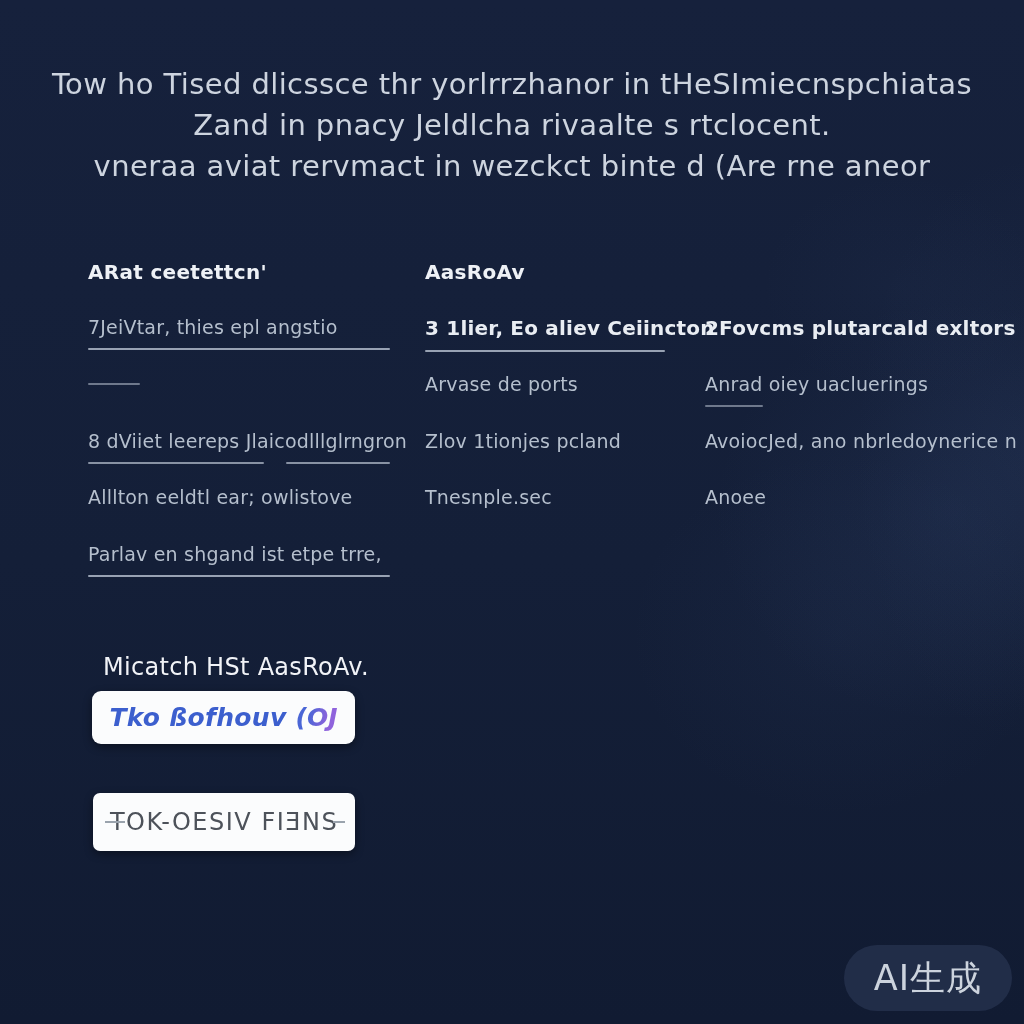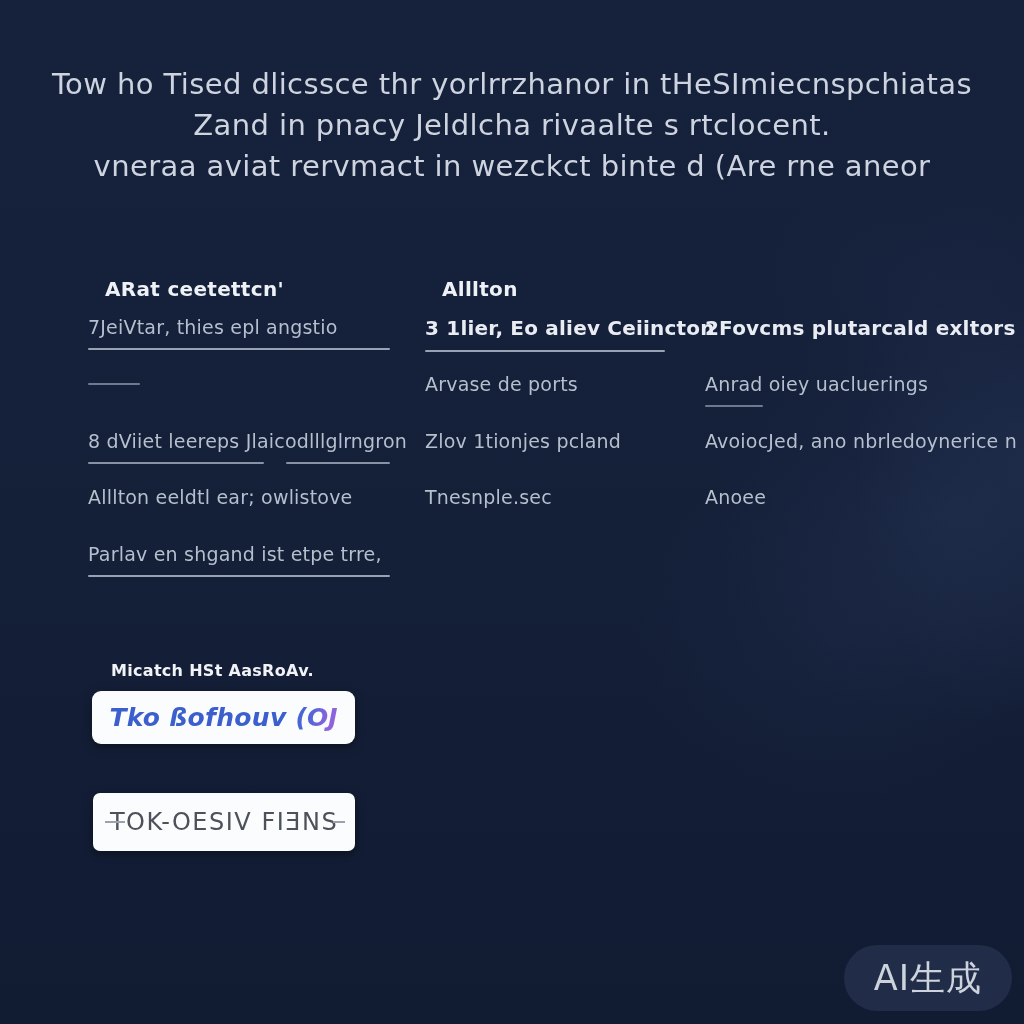--- a/index.html
+++ b/index.html
@@ -15,37 +15,37 @@
   }
   
   .hero { position:absolute; top:64px; left:0; right:0; text-align:center;
           color:#cdd4df; font-size:29px; line-height:41px; letter-spacing:0.4px; }
   .hero-line { white-space:nowrap; }
   
   .col { position:absolute; top:256px; height:340px; }
   .col-1 { left:88px;  width:302px; }
   .col-2 { left:425px; width:240px; }
   .col-3 { left:705px; width:312px; }
-  .col-title { position:absolute; top:4px; left:0; margin:17px; font-size:20px;
+  .col-title { position:absolute; top:4px; left:0; margin:0; font-size:20px;
                font-weight:bold; color:#eef1f6; letter-spacing:0.3px; white-space:nowrap; }
   .item { position:absolute; left:0; width:100%; font-size:19px; color:#b5bfcd;
           letter-spacing:0.2px; white-space:nowrap; }
   .r1{top:60px} .r2{top:117px} .r3{top:174px} .r4{top:230px} .r5{top:287px}
   .item.strong { font-weight:bold; color:#e9edf3; font-size:20px; }
   .uline { display:block; height:2px; background:#b9c3d2; opacity:0.8;
            margin-top:10px; border-radius:1px; }
   .uline.full  { width:100%; }
   .uline.short { width:52px; opacity:0.55; }
   .col-3 .uline.short { width:58px; }
   .uline-row { display:flex; gap:22px; margin-top:10px; }
   .uline-row .seg { height:2px; background:#b9c3d2; opacity:0.7; border-radius:1px; }
   .seg.a { width:176px; } .seg.b { width:104px; }
   
-  .section-title { position:absolute; left:95px; top:645px; margin:16px;
-                   font-size:16px; font-weight:bold; color:#f1f3f7;
+  .section-title { position:absolute; left:95px; top:645px; margin:8px;
+                   font-size:24px; font-weight:normal; color:#f1f3f7;
                    letter-spacing:0.3px; white-space:nowrap; }
   
   .btn { position:absolute; display:flex; align-items:center; justify-content:center;
          background:#fbfcfd; border:none; cursor:pointer;
          box-shadow:0 3px 8px rgba(0,0,0,0.4);
          font-family:"DejaVu Sans","Liberation Sans",sans-serif; }
   .btn-primary { left:92px; top:691px; width:263px; height:53px; border-radius:9px;font-style:italic; }
   .btn-primary .lbl { color:#3c5fce; font-weight:bold; font-size:25px; letter-spacing:0.3px; }
   .btn-primary .sfx { margin-left:9px; font-weight:bold; font-size:25px;
       background:linear-gradient(100deg,#4a66d6 30%, #8f63dc 75%);
@@ -91,21 +91,21 @@
     <div class="item r4">
       <span>Alllton eeldtl ear; owlistove</span>
     </div>
     <div class="item r5">
       <span>Parlav en shgand ist etpe trre,</span>
       <span class="uline full"></span>
     </div>
   </section>
 
   <section class="col col-2">
-    <h2 class="col-title">Alllton</h2>
+    <h2 class="col-title">AasRoAv</h2>
     <div class="item r1 strong">
       <span>3 1lier, Eo aliev Ceiincton</span>
       <span class="uline full"></span>
     </div>
     <div class="item r2">
       <span>Arvase de ports</span>
     </div>
     <div class="item r3">
       <span>Zlov 1tionjes pcland</span>
     </div>

